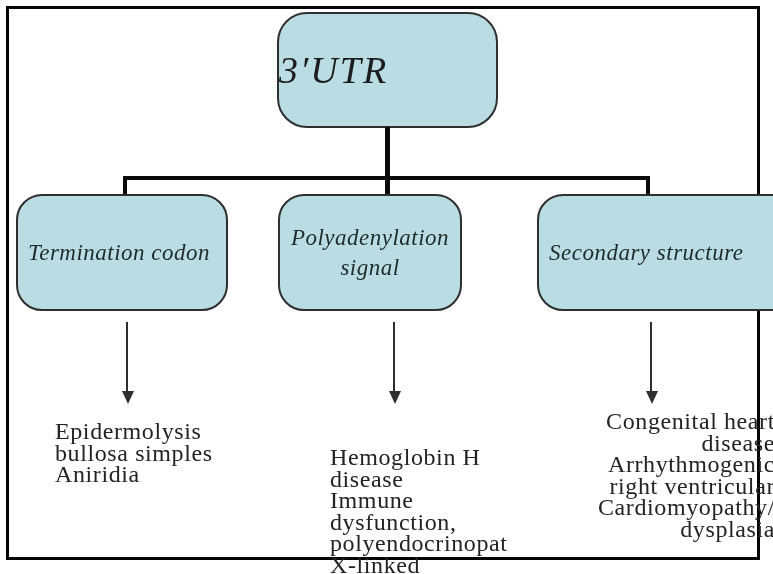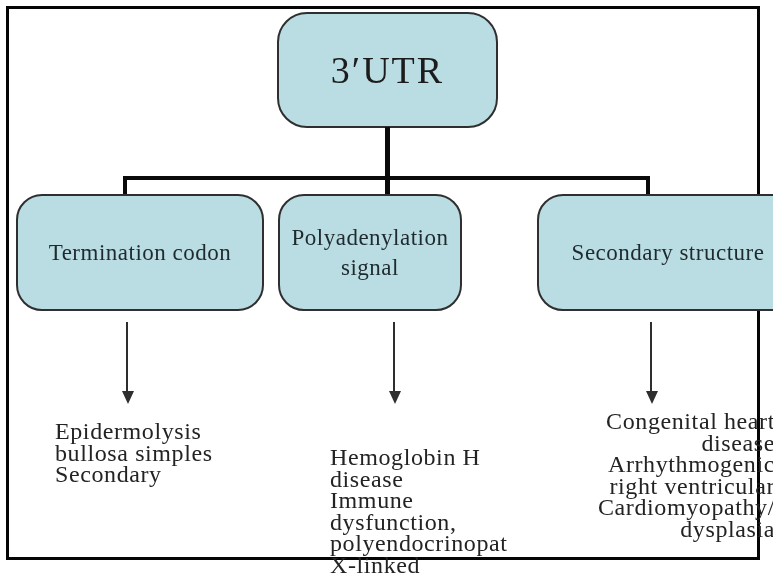--- a/index.html
+++ b/index.html
@@ -22,33 +22,34 @@
   .frame{
     position:absolute;left:6px;top:6px;width:754px;height:554px;
     border:3px solid var(--frame-border);
     box-sizing:border-box;
   }
   .node{
     position:absolute;
     background:var(--box-fill);
     border:2px solid var(--box-border);
     box-sizing:border-box;
-    display:flex;align-items:center;justify-content:center;
+    display:flex;align-items:center;
     text-align:center;
+    font-style:italic;
   }
   .node-root{
     left:277px;top:12px;width:221px;height:116px;border-radius:30px;
     font-size:38px;letter-spacing:2px;color:#1c1c1c;
   }
   .node-child{
     height:117px;top:194px;border-radius:26px;
     font-size:23px;letter-spacing:0.5px;line-height:30px;color:#1f2a2e;
     padding:0 10px;
   }
-  .node-left{left:16px;width:248px;}
+  .node-left{left:16px;width:212px;}
   .node-mid{left:278px;width:184px;}
   .node-right{left:537px;width:262px;}
   .line{position:absolute;background:var(--connector);}
   .stem{left:385px;top:127px;width:5px;height:67px;}
   .hbar{left:123px;top:176px;width:527px;height:4px;}
   .drop-left{left:123px;top:176px;width:4px;height:19px;}
   .drop-right{left:646px;top:176px;width:4px;height:19px;}
   .arrow-shaft{position:absolute;top:322px;width:2px;height:70px;background:var(--arrow);}
   .arrow-head{
     position:absolute;top:391px;width:0;height:0;
@@ -96,21 +97,21 @@
   <div class="arrow-shaft shaft-left"></div>
   <div class="arrow-head head-left"></div>
   <div class="arrow-shaft shaft-mid"></div>
   <div class="arrow-head head-mid"></div>
   <div class="arrow-shaft shaft-right"></div>
   <div class="arrow-head head-right"></div>
 
   <div class="disease-list list-left">
     <div>Epidermolysis</div>
     <div>bullosa simples</div>
-    <div>Secondary</div>
+    <div>Aniridia</div>
   </div>
 
   <div class="disease-list list-mid">
     <div>Hemoglobin H</div>
     <div>disease</div>
     <div>Immune</div>
     <div>dysfunction,</div>
     <div>polyendocrinopat</div>
     <div>X-linked</div>
   </div>

